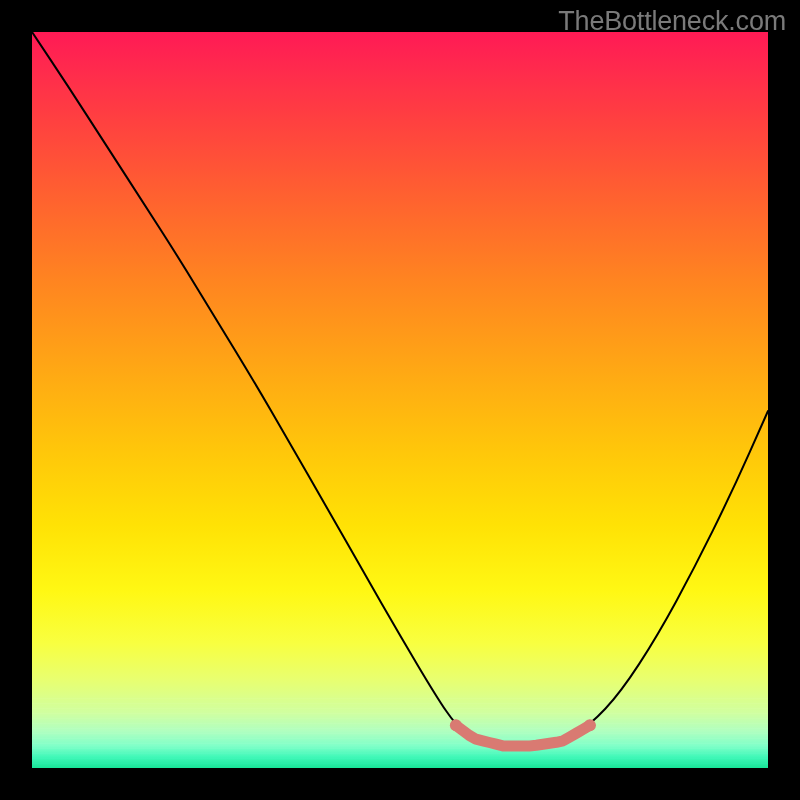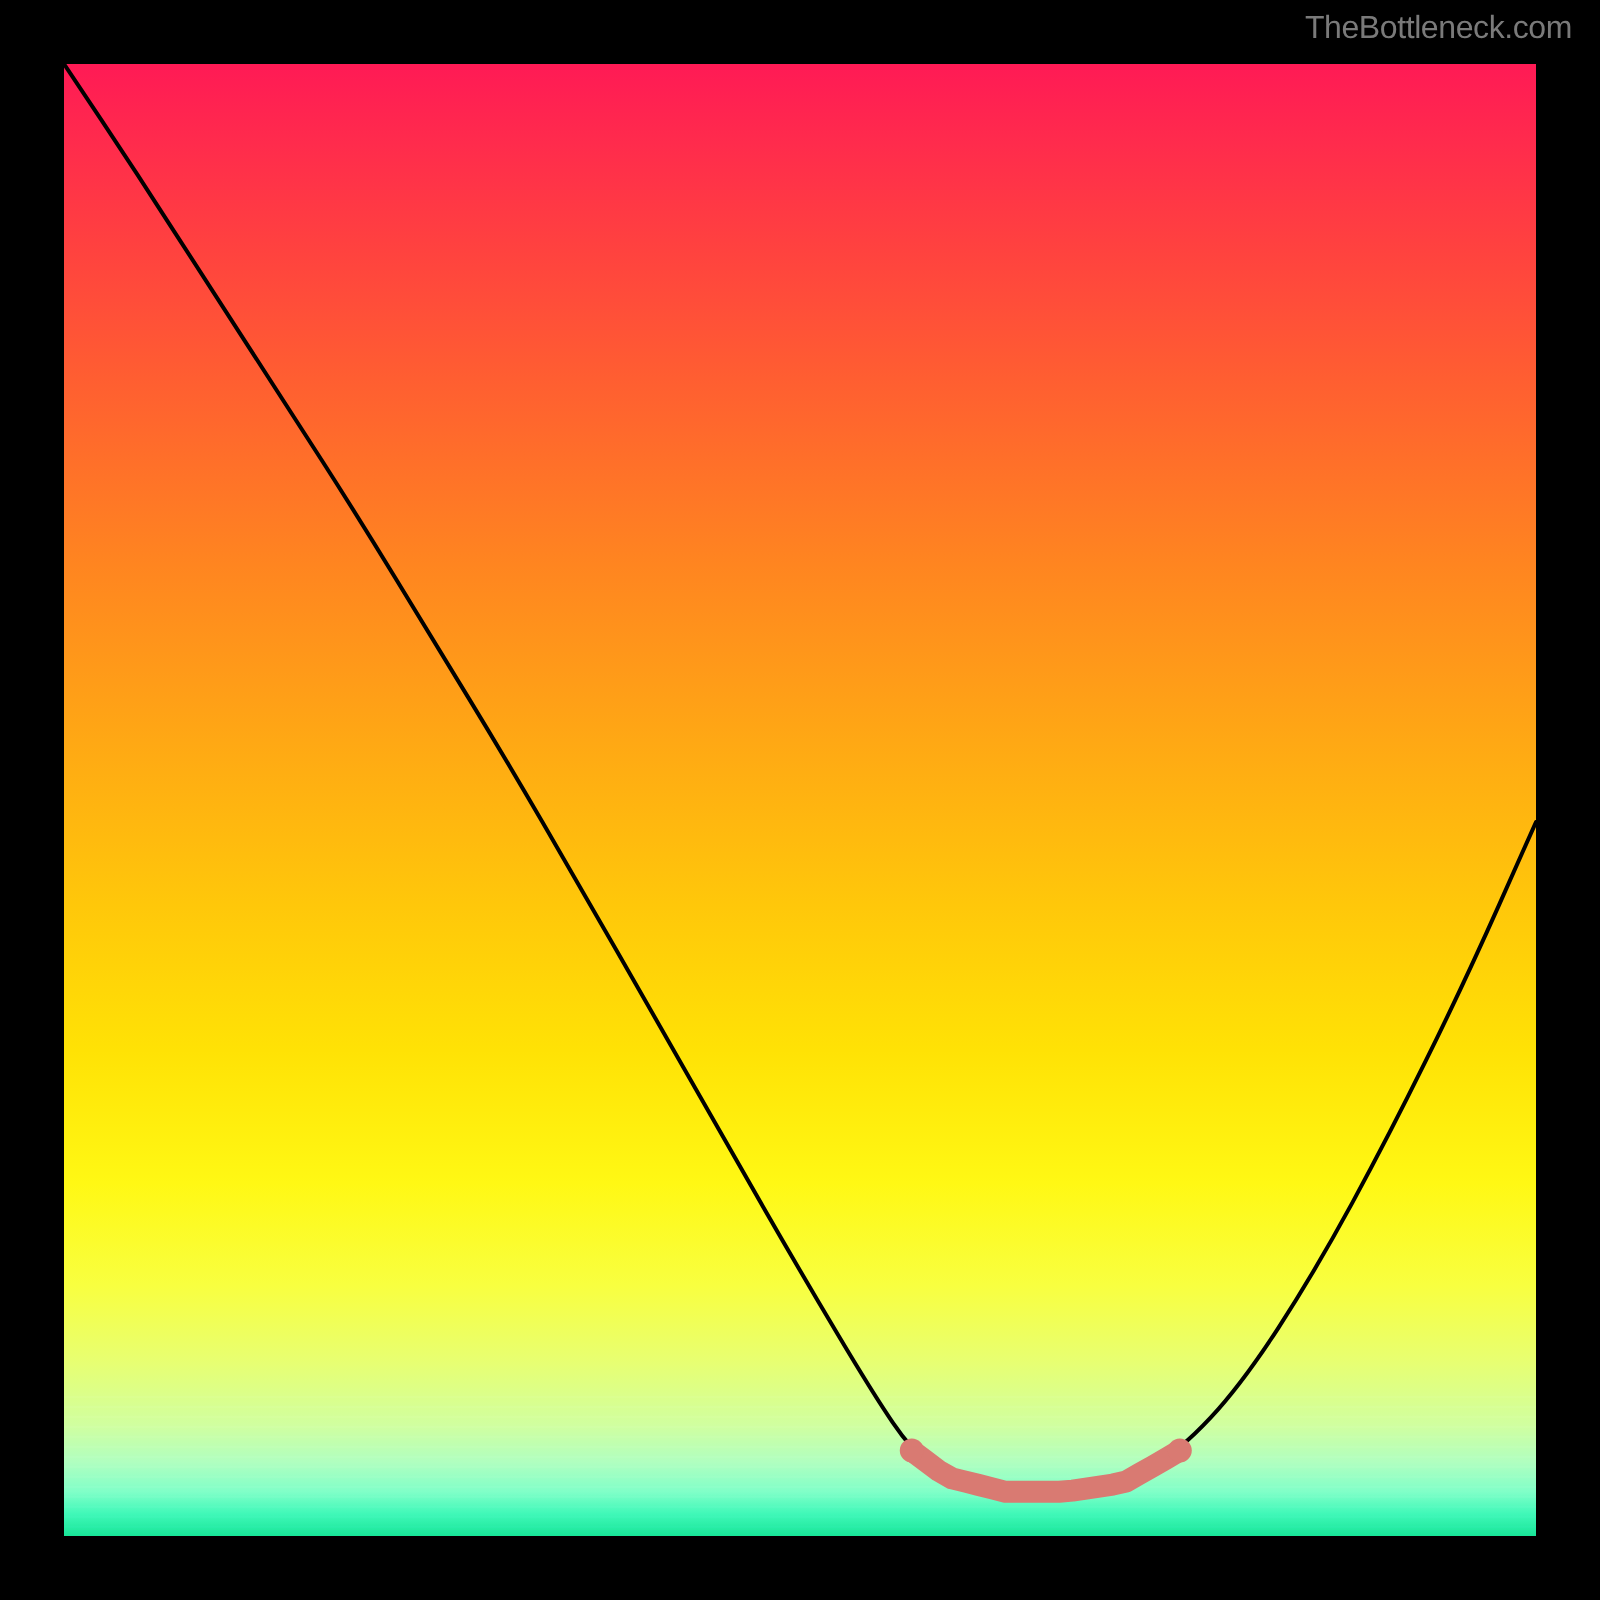--- a/index.html
+++ b/index.html
@@ -9,21 +9,21 @@
     background: #000;
     position: relative;
     overflow: hidden;
     font-family: Arial, Helvetica, sans-serif;
   }
   .attribution {
     position: absolute;
     top: 6px;
     right: 14px;
     color: #7a7a7a;
-    font-size: 16px;
+    font-size: 27px;
     font-weight: 500;
     letter-spacing: -0.2px;
   }
   .plot-area {
     position: absolute;
     left: 32px;
     top: 32px;
     width: 736px;
     height: 736px;
     overflow: hidden;

